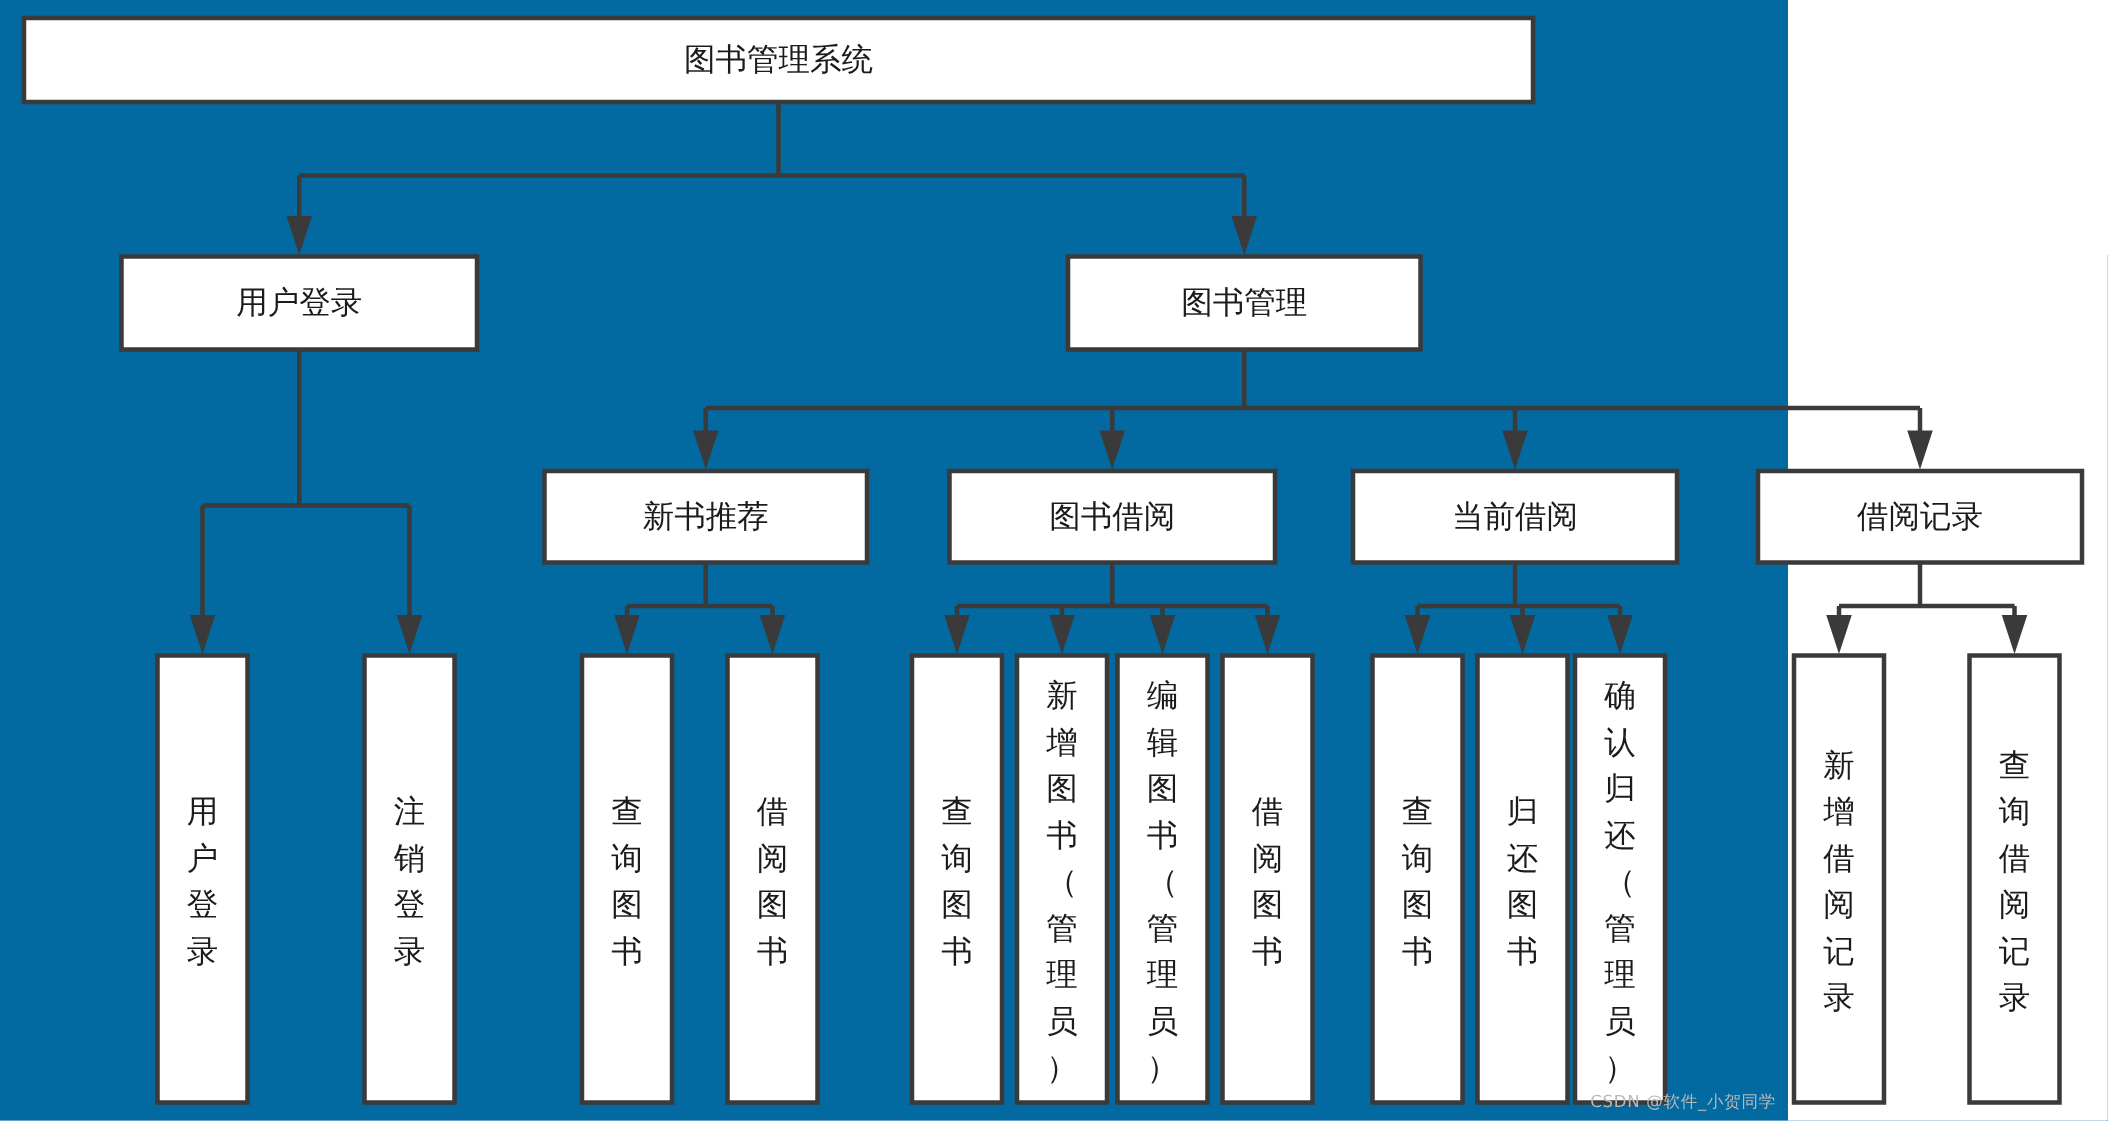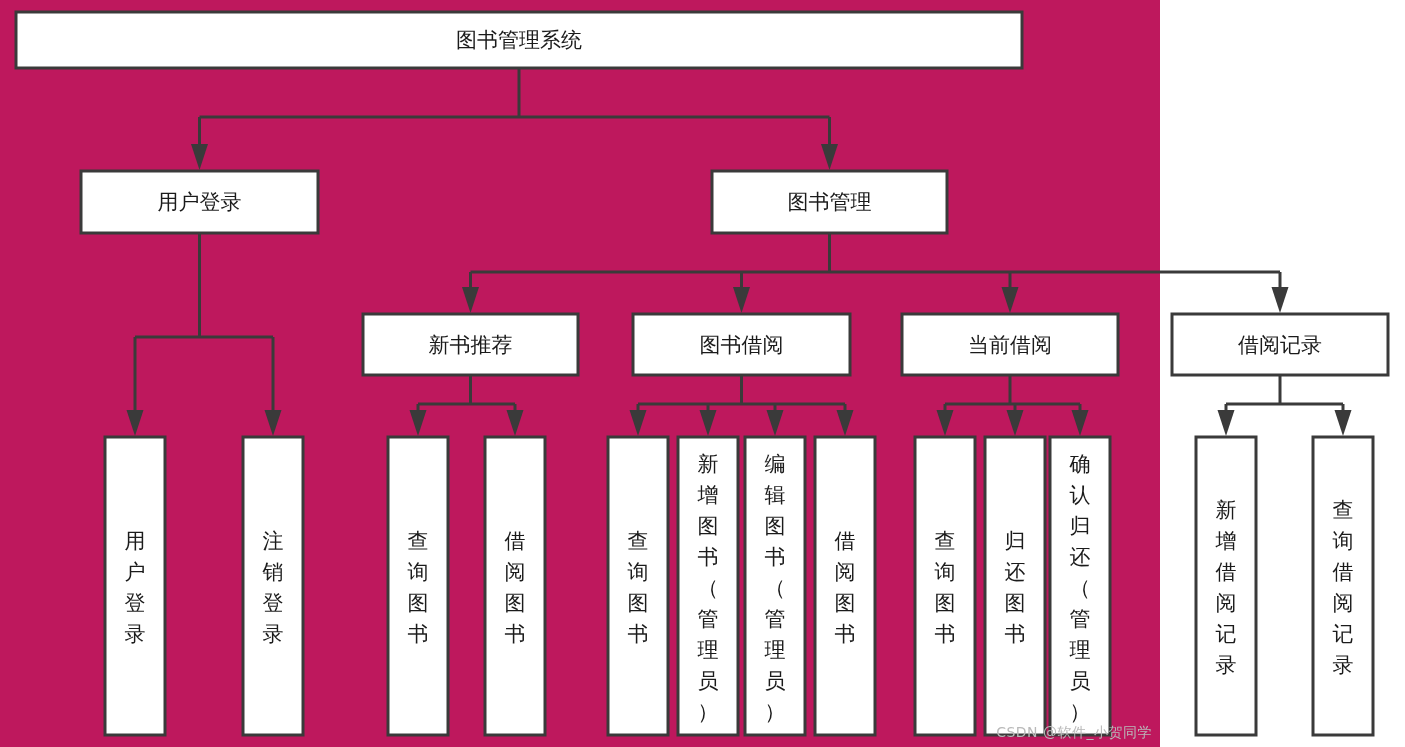--- a/index.html
+++ b/index.html
@@ -11,21 +11,22 @@
   body {
     width: 1405px;
     height: 747px;
     overflow: hidden;
     font-family: "DejaVu Sans", "Liberation Sans", sans-serif;
   }
   #diagram-root {
     position: relative;
     width: 1160px;
     height: 747px;
-    background: #be185d;
+    background: #0369a1;
+    padding-left: 32px;
   }
   svg#diagram-canvas {
     position: absolute;
     top: 0;
     left: 0;
     width: 1405px;
     height: 747px;
     display: block;
   }
   .node-box {
@@ -54,21 +55,21 @@
     fill: #1b1b1b;
     font-family: "DejaVu Sans", "Liberation Sans", sans-serif;
     font-size: 21px;
     text-anchor: middle;
   }
   .watermark-text {
     position: absolute;
     right: 8px;
     bottom: 5px;
     font-family: "DejaVu Sans", "Liberation Sans", sans-serif;
-    font-size: 14px;
+    font-size: 11px;
     color: #b9b9b9;
     white-space: nowrap;
     letter-spacing: 0.5px;
     pointer-events: none;
   }
 </style>
 </head>
 <body>
 
 <div id="diagram-root">

